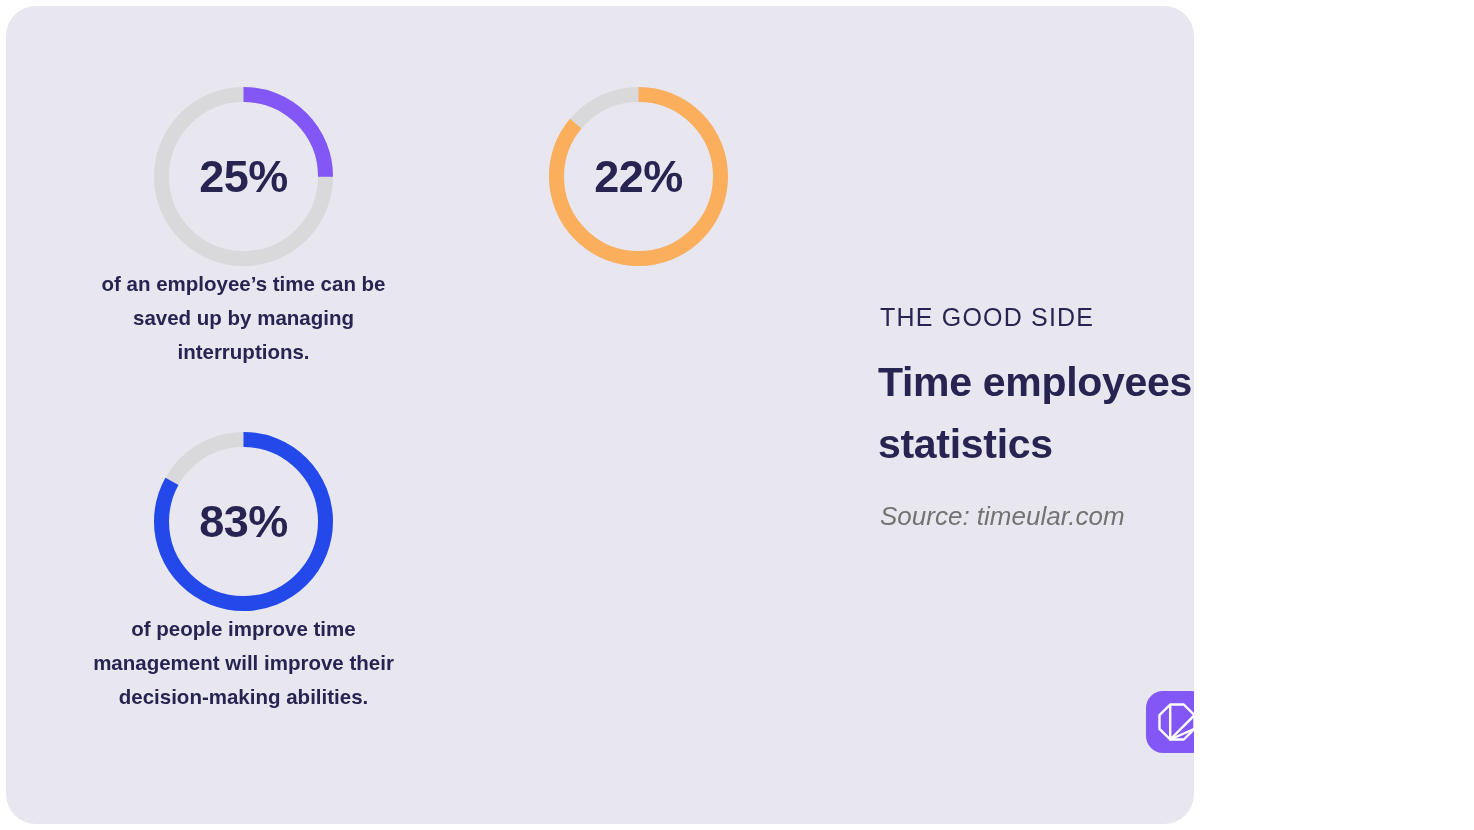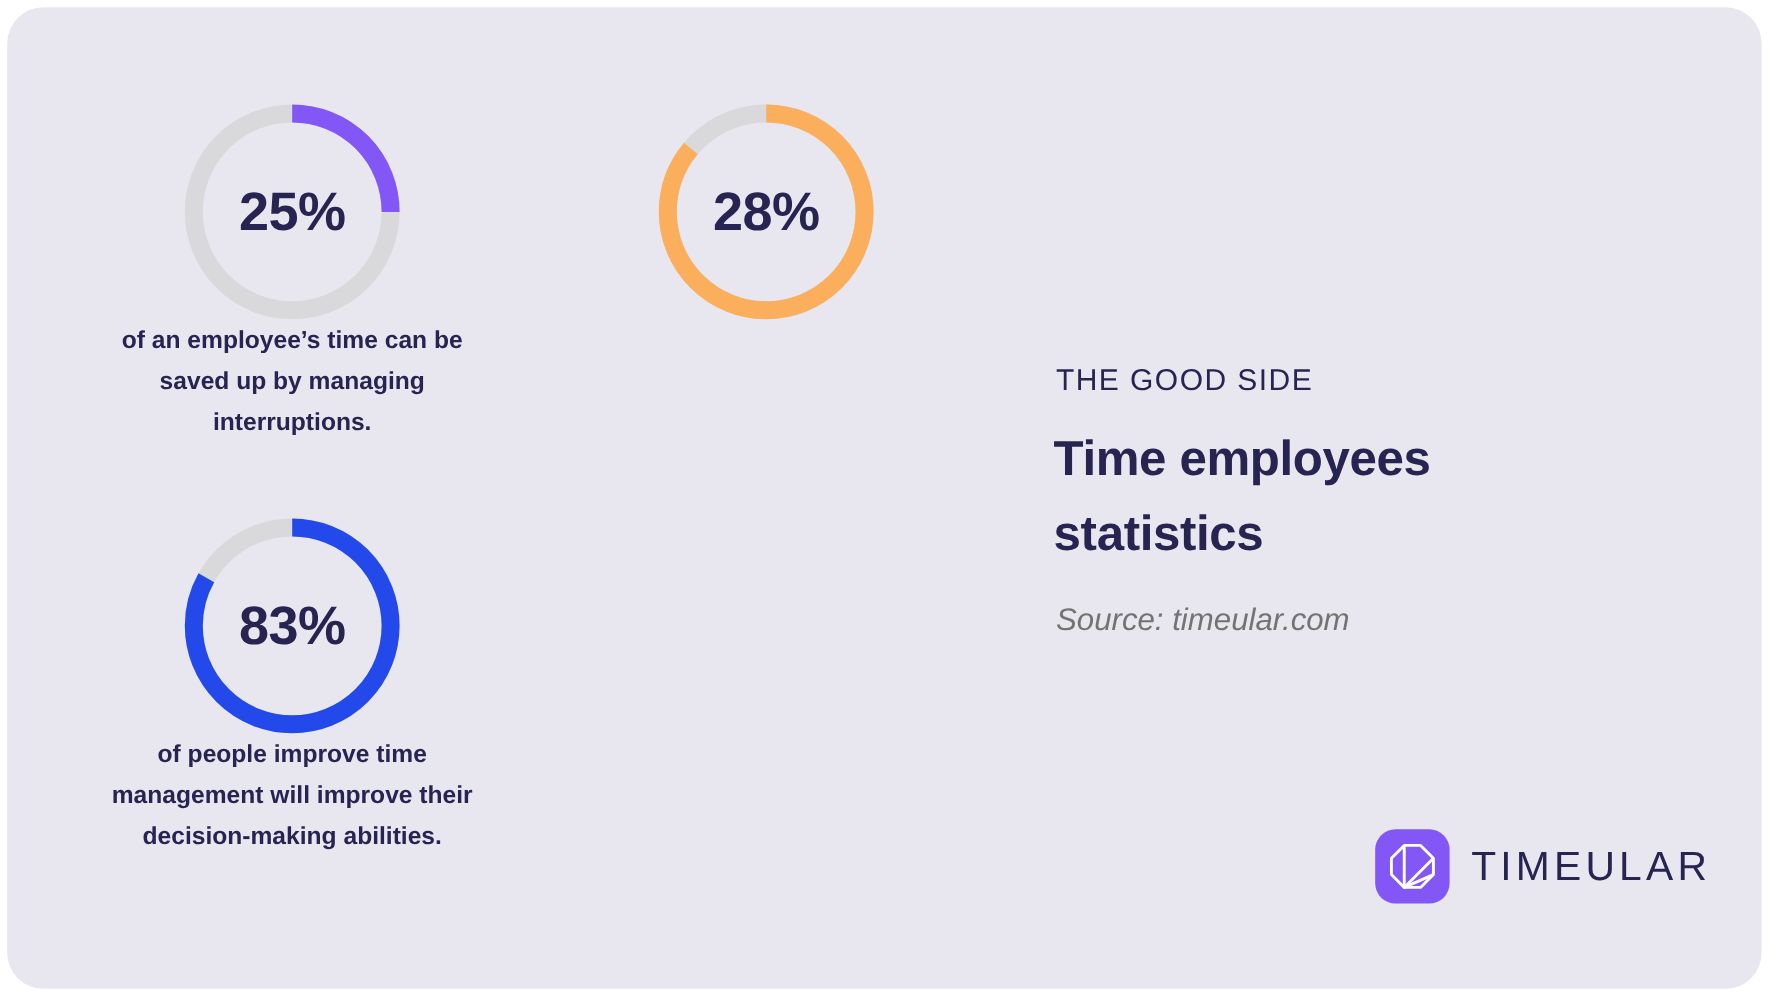--- a/index.html
+++ b/index.html
@@ -8,21 +8,21 @@
     width: 1474px;
     height: 830px;
     background: #ffffff;
     font-family: "Liberation Sans", sans-serif;
   }
 
   #infographic-card {
     position: absolute;
     left: 6px;
     top: 6px;
-    width: 1462px;
+    width: 1188px;
     height: 818px;
     background: #E8E7EF;
     border-radius: 30px;
     overflow: hidden;
   }
 
   
   #stats-grid {
     position: absolute;
     left: 40px;
@@ -165,21 +165,21 @@
       <div class="stat-caption">of an employee’s time can be saved up by managing interruptions.</div>
     </div>
 
 
     <div class="stat-cell">
       <div class="donut-wrap">
         <svg viewBox="0 0 181 181">
           <circle cx="90.5" cy="90.5" r="82" fill="none" stroke="#D9D8DB" stroke-width="15"></circle>
           <circle cx="90.5" cy="90.5" r="82" fill="none" stroke="#FBAF5D" stroke-width="15" stroke-dasharray="443.09 72.13" stroke-linecap="butt"></circle>
         </svg>
-        <div class="donut-value">28%</div>
+        <div class="donut-value">22%</div>
       </div>
     </div>
 
     <div class="stat-cell">
       <div class="donut-wrap">
         <svg viewBox="0 0 181 181">
           <circle cx="90.5" cy="90.5" r="82" fill="none" stroke="#D9D8DB" stroke-width="15"></circle>
           <circle cx="90.5" cy="90.5" r="82" fill="none" stroke="#2449EA" stroke-width="15" stroke-dasharray="427.63 87.59" stroke-linecap="butt"></circle>
         </svg>
         <div class="donut-value">83%</div>

